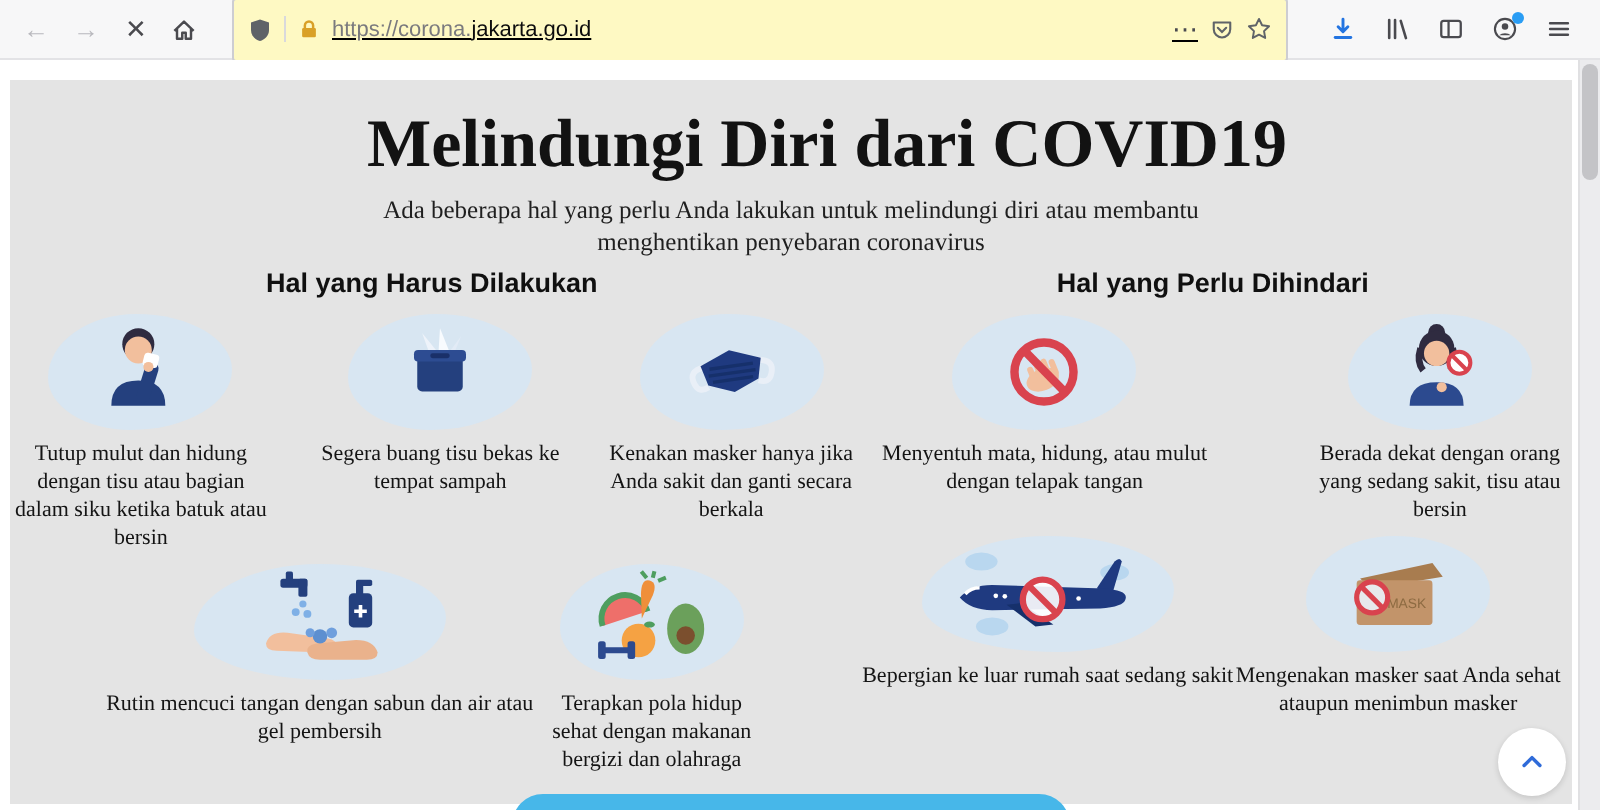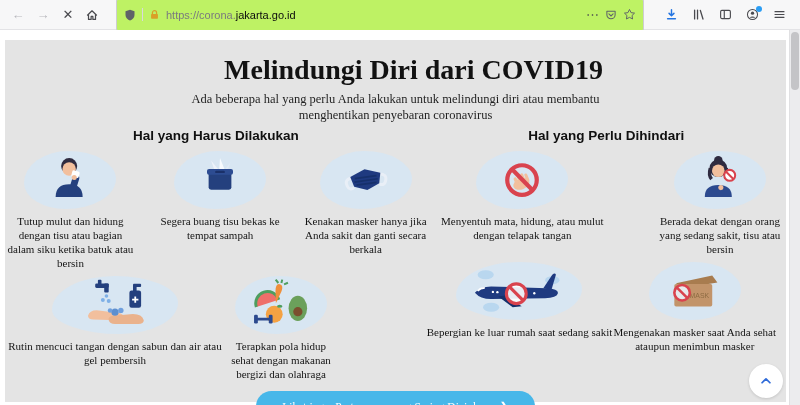--- a/index.html
+++ b/index.html
@@ -10,23 +10,23 @@
   }
 
   
   .toolbar {
     height:30px; background:#f7f7f8; border-bottom:1px solid #e3e3e6;
     display:flex; align-items:center; padding:0 10px; gap:9px;
   }
   .nav-glyph { font-size:13px; line-height:1; color:#4a4a4f; width:16px; text-align:center; cursor:default; }
   .nav-glyph.disabled { color:#b9b9be; }
   .urlbar {
-    width:528px; height:32px; margin-left:8px; background:#bef264;
+    width:528px; height:32px; margin-left:8px; background:#fef9c3;
     border:1px solid #cdcdd2; border-radius:2px;
-    display:flex; align-items:center; gap:6px; padding:0 7px;
+    display:flex; align-items:center; gap:6px; padding:0 7px;text-decoration:underline;
   }
   .url-divider { width:1px; height:13px; background:#d9d9dc; }
   .url-text { font-size:11px; white-space:nowrap; }
   .url-prefix { color:#7a7a7e; }
   .url-domain { color:#0c0c0d; }
   .flex-spacer { flex:1; }
   .right-icons { display:flex; align-items:center; gap:14px; margin-left:auto; padding-right:4px; }
   .account-wrap { position:relative; display:flex; }
   .account-dot { position:absolute; top:-2px; right:-3px; width:6px; height:6px; border-radius:50%; background:#2a9df4; }
   .toolbar svg { display:block; }
@@ -34,29 +34,29 @@
   
   .content { position:absolute; top:30px; left:0; right:0; bottom:0; background:#fff; }
   .scrollbar { position:absolute; top:0; right:0; width:11px; height:375px; background:#ececee; border-left:1px solid #e0e0e2; }
   .scroll-thumb { position:absolute; top:2px; left:1px; width:8px; height:58px; background:#c4c4c7; border-radius:4px; }
 
   .section {
     position:absolute; top:10px; left:5px; right:14px; bottom:3px;
     background:#e4e4e4; text-align:center;
     font-family:"Liberation Serif", serif; color:#161616;
   }
-  .title { margin-top:14px; font-size:28px; font-weight:bold; color:#121212;padding-left:36px; }
+  .title { margin-top:14px; font-size:34px; font-weight:bold; color:#121212;padding-left:36px; }
   .subtitle { max-width:470px; margin:5px auto 0; font-size:12.5px; line-height:1.3; color:#1f1f1f; }
 
   .columns { display:flex; margin-top:4px; }
   .col-left  { width:54%; }
   .col-right { width:46%; }
   .col-header { font-family:"Liberation Sans", sans-serif; font-weight:bold; font-size:13.5px; color:#101010;text-align:center; }
 
-  .row { display:flex; align-items:flex-start; }
+  .row { display:flex; justify-content:center; align-items:flex-start; }
   .row1 { margin-top:8px; gap:24px; }
   .row2 { margin-top:6px; }
   .item { display:flex; flex-direction:column; align-items:center; }
   .blob {
     background:#d8e6f2; display:flex; align-items:center; justify-content:center;
     width:92px; height:58px;
     border-radius:48% 52% 55% 45% / 55% 48% 52% 45%;
   }
   .blob.wide  { width:126px; border-radius:50% 50% 46% 54% / 58% 46% 54% 42%; }
   .caption { margin-top:5px; font-size:11px; line-height:1.28; color:#141414; }

